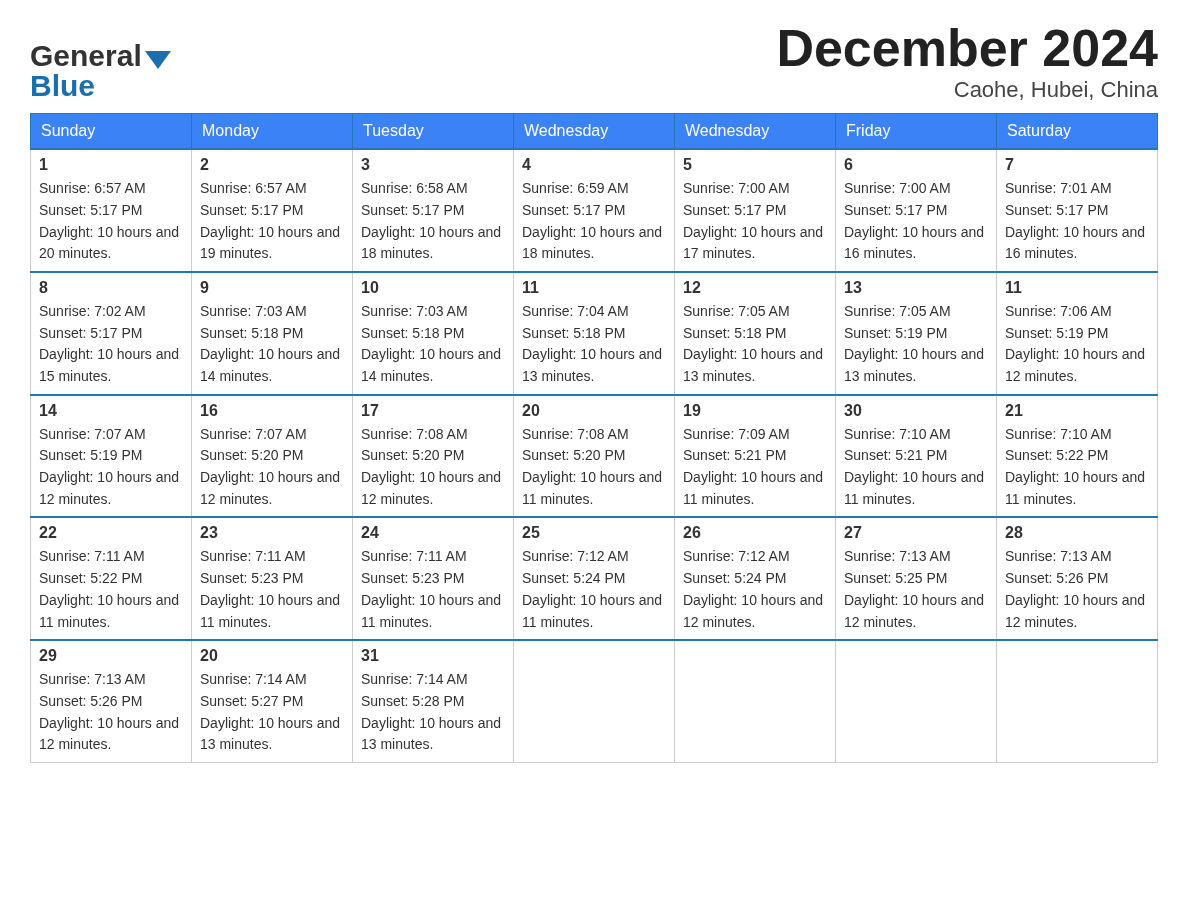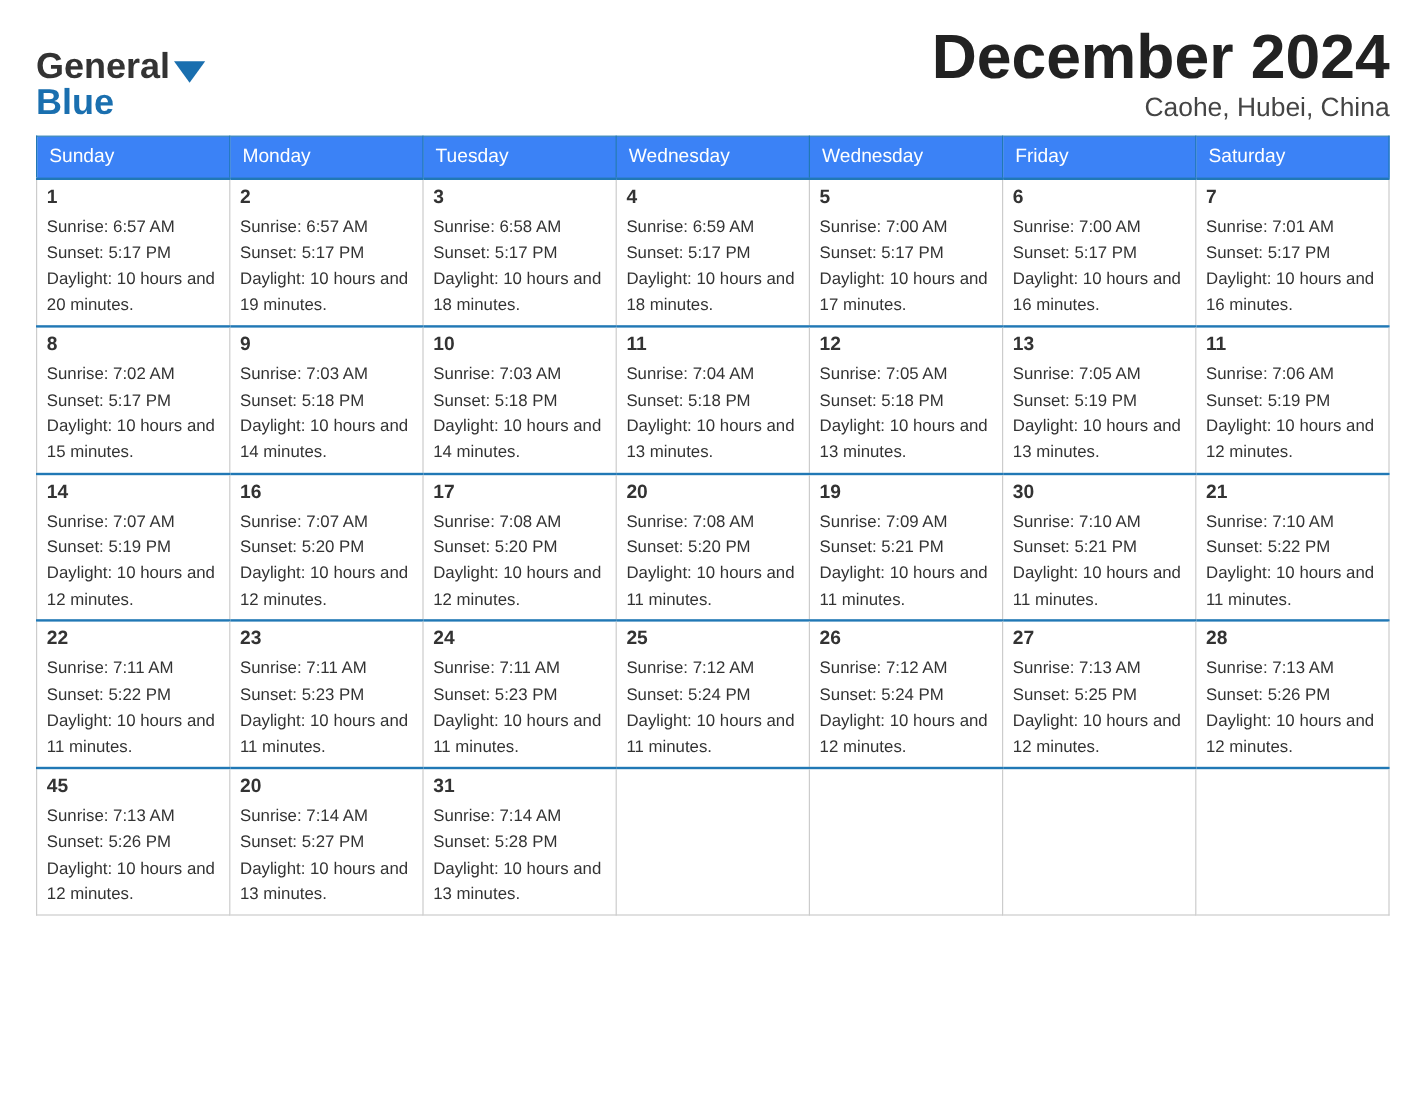--- a/index.html
+++ b/index.html
@@ -185,21 +185,21 @@
         <td><span class="day-num">25</span>
 <span class="day-info">Sunrise: 7:12 AM<br>Sunset: 5:24 PM<br>Daylight: 10 hours and 11 minutes.</span></td>
         <td><span class="day-num">26</span>
 <span class="day-info">Sunrise: 7:12 AM<br>Sunset: 5:24 PM<br>Daylight: 10 hours and 12 minutes.</span></td>
         <td><span class="day-num">27</span>
 <span class="day-info">Sunrise: 7:13 AM<br>Sunset: 5:25 PM<br>Daylight: 10 hours and 12 minutes.</span></td>
         <td><span class="day-num">28</span>
 <span class="day-info">Sunrise: 7:13 AM<br>Sunset: 5:26 PM<br>Daylight: 10 hours and 12 minutes.</span></td>
       </tr>
       <tr>
-        <td><span class="day-num">45</span>
+        <td><span class="day-num">29</span>
 <span class="day-info">Sunrise: 7:13 AM<br>Sunset: 5:26 PM<br>Daylight: 10 hours and 12 minutes.</span></td>
         <td><span class="day-num">20</span>
 <span class="day-info">Sunrise: 7:14 AM<br>Sunset: 5:27 PM<br>Daylight: 10 hours and 13 minutes.</span></td>
         <td><span class="day-num">31</span>
 <span class="day-info">Sunrise: 7:14 AM<br>Sunset: 5:28 PM<br>Daylight: 10 hours and 13 minutes.</span></td>
         <td></td>
         <td></td>
         <td></td>
         <td></td>
       </tr>

